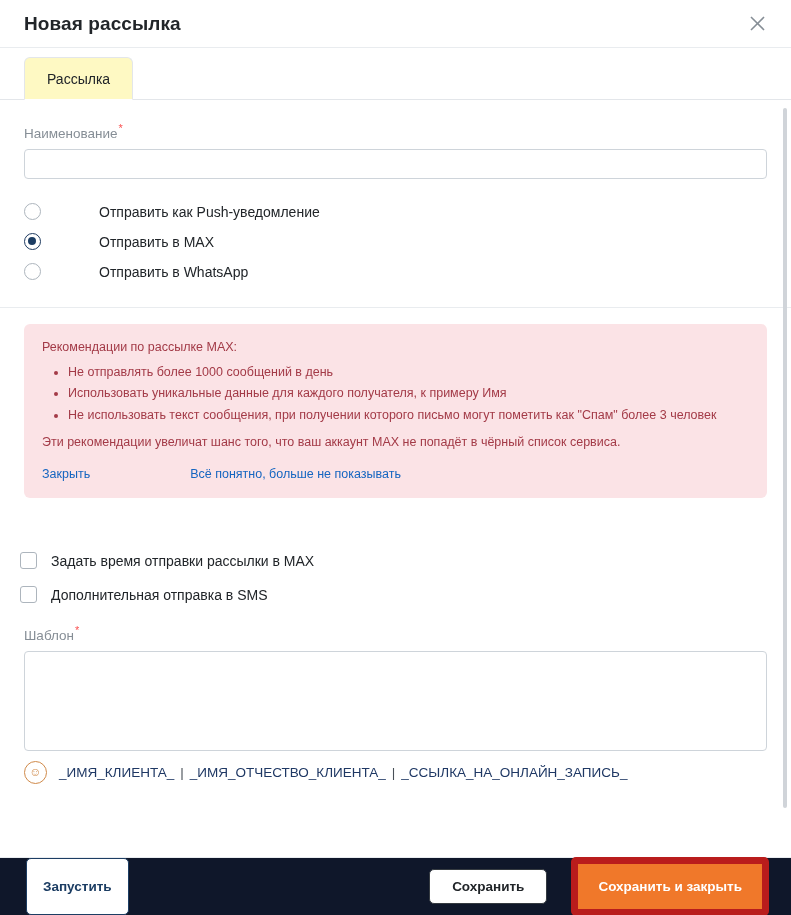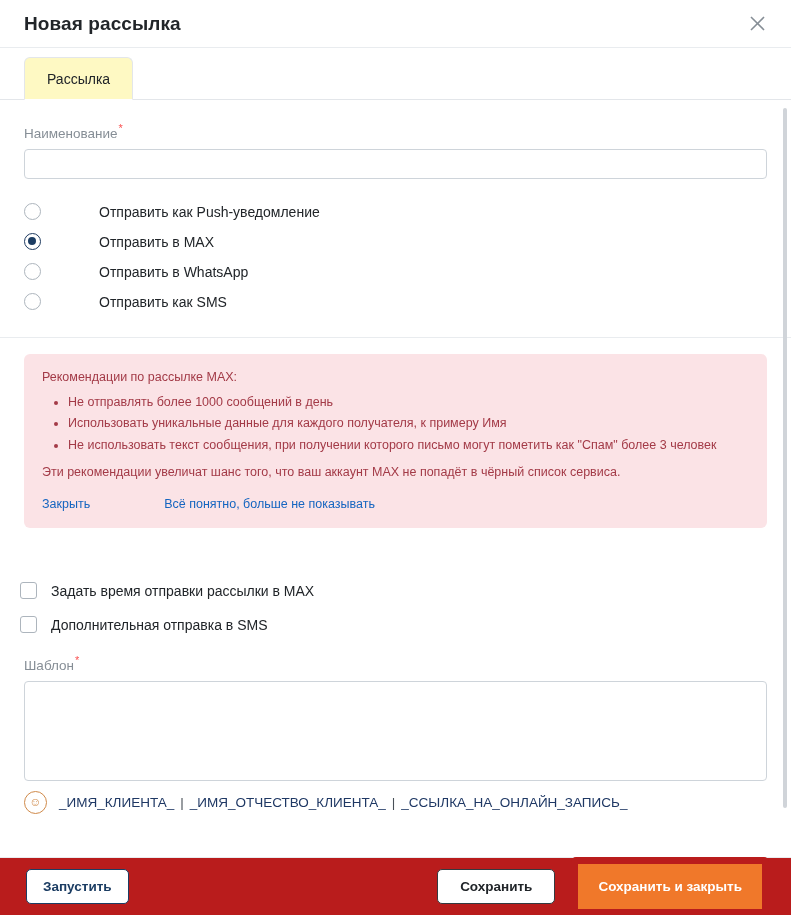--- a/index.html
+++ b/index.html
@@ -199,21 +199,21 @@
     margin-top: 12px;
     display: flex;
     align-items: center;
   }
   .notice-link {
     color: #1565c0;
     font-size: 12.5px;
     text-decoration: none;
     cursor: pointer;
   }
-  .notice-link.first { margin-right: 74px; }
+  .notice-link.first { margin-right: 100px; }
 
   
   .checkbox-area { padding: 22px 24px 0 20px; margin-top: 24px; }
   .check-row {
     display: flex;
     align-items: center;
     height: 34px;
     cursor: pointer;
   }
   .check-mark {
@@ -275,24 +275,23 @@
     color: #495057;
     margin: 0 6px;
   }
 
   
   .dialog-footer {
     flex: 0 0 58px;
     height: 58px;
     border-top: 1px solid #e9ecef;
     display: flex;
-    align-items: center;
     padding: 0 22px 0 26px;
     box-sizing: border-box;
-    background: #b91c1c;
+    background: #0f172a;
   }
   .btn {
     font-family: "Liberation Sans", sans-serif;
     font-size: 13.5px;
     font-weight: bold;
     border-radius: 5px;
     cursor: pointer;
     box-sizing: border-box;
     line-height: 1;
   }
@@ -311,21 +310,21 @@
   .btn-orange {
     background: #f0782a;
     border: 7px solid #b91c1c;
     color: #ffffff;
     padding: 16px 20px;
   }
   .spacer { flex: 1 1 auto; }
   .footer-right {
     display: flex;
     align-items: center;
-    gap: 16px;
+    gap: 24px;
   }
 </style>
 </head>
 <body>
 
 <div class="dialog">
 
   <div class="dialog-header">
     <div class="dialog-title">Новая рассылка</div>
     <div class="close-btn">
@@ -354,24 +353,20 @@
           <span class="radio-label">Отправить как Push-уведомление</span>
         </div>
         <div class="radio-row checked">
           <span class="radio-mark"></span>
           <span class="radio-label">Отправить в MAX</span>
         </div>
         <div class="radio-row">
           <span class="radio-mark"></span>
           <span class="radio-label">Отправить в WhatsApp</span>
         </div>
-        <div class="radio-row">
-          <span class="radio-mark"></span>
-          <span class="radio-label">Отправить как SMS</span>
-        </div>
       </div>
     </div>
 
     <div class="notice-wrap">
       <div class="notice">
         <p>Рекомендации по рассылке MAX:</p>
         <ul>
           <li>Не отправлять более 1000 сообщений в день</li>
           <li>Использовать уникальные данные для каждого получателя, к примеру Имя</li>
           <li>Не использовать текст сообщения, при получении которого письмо могут пометить как "Спам" более 3 человек</li>

